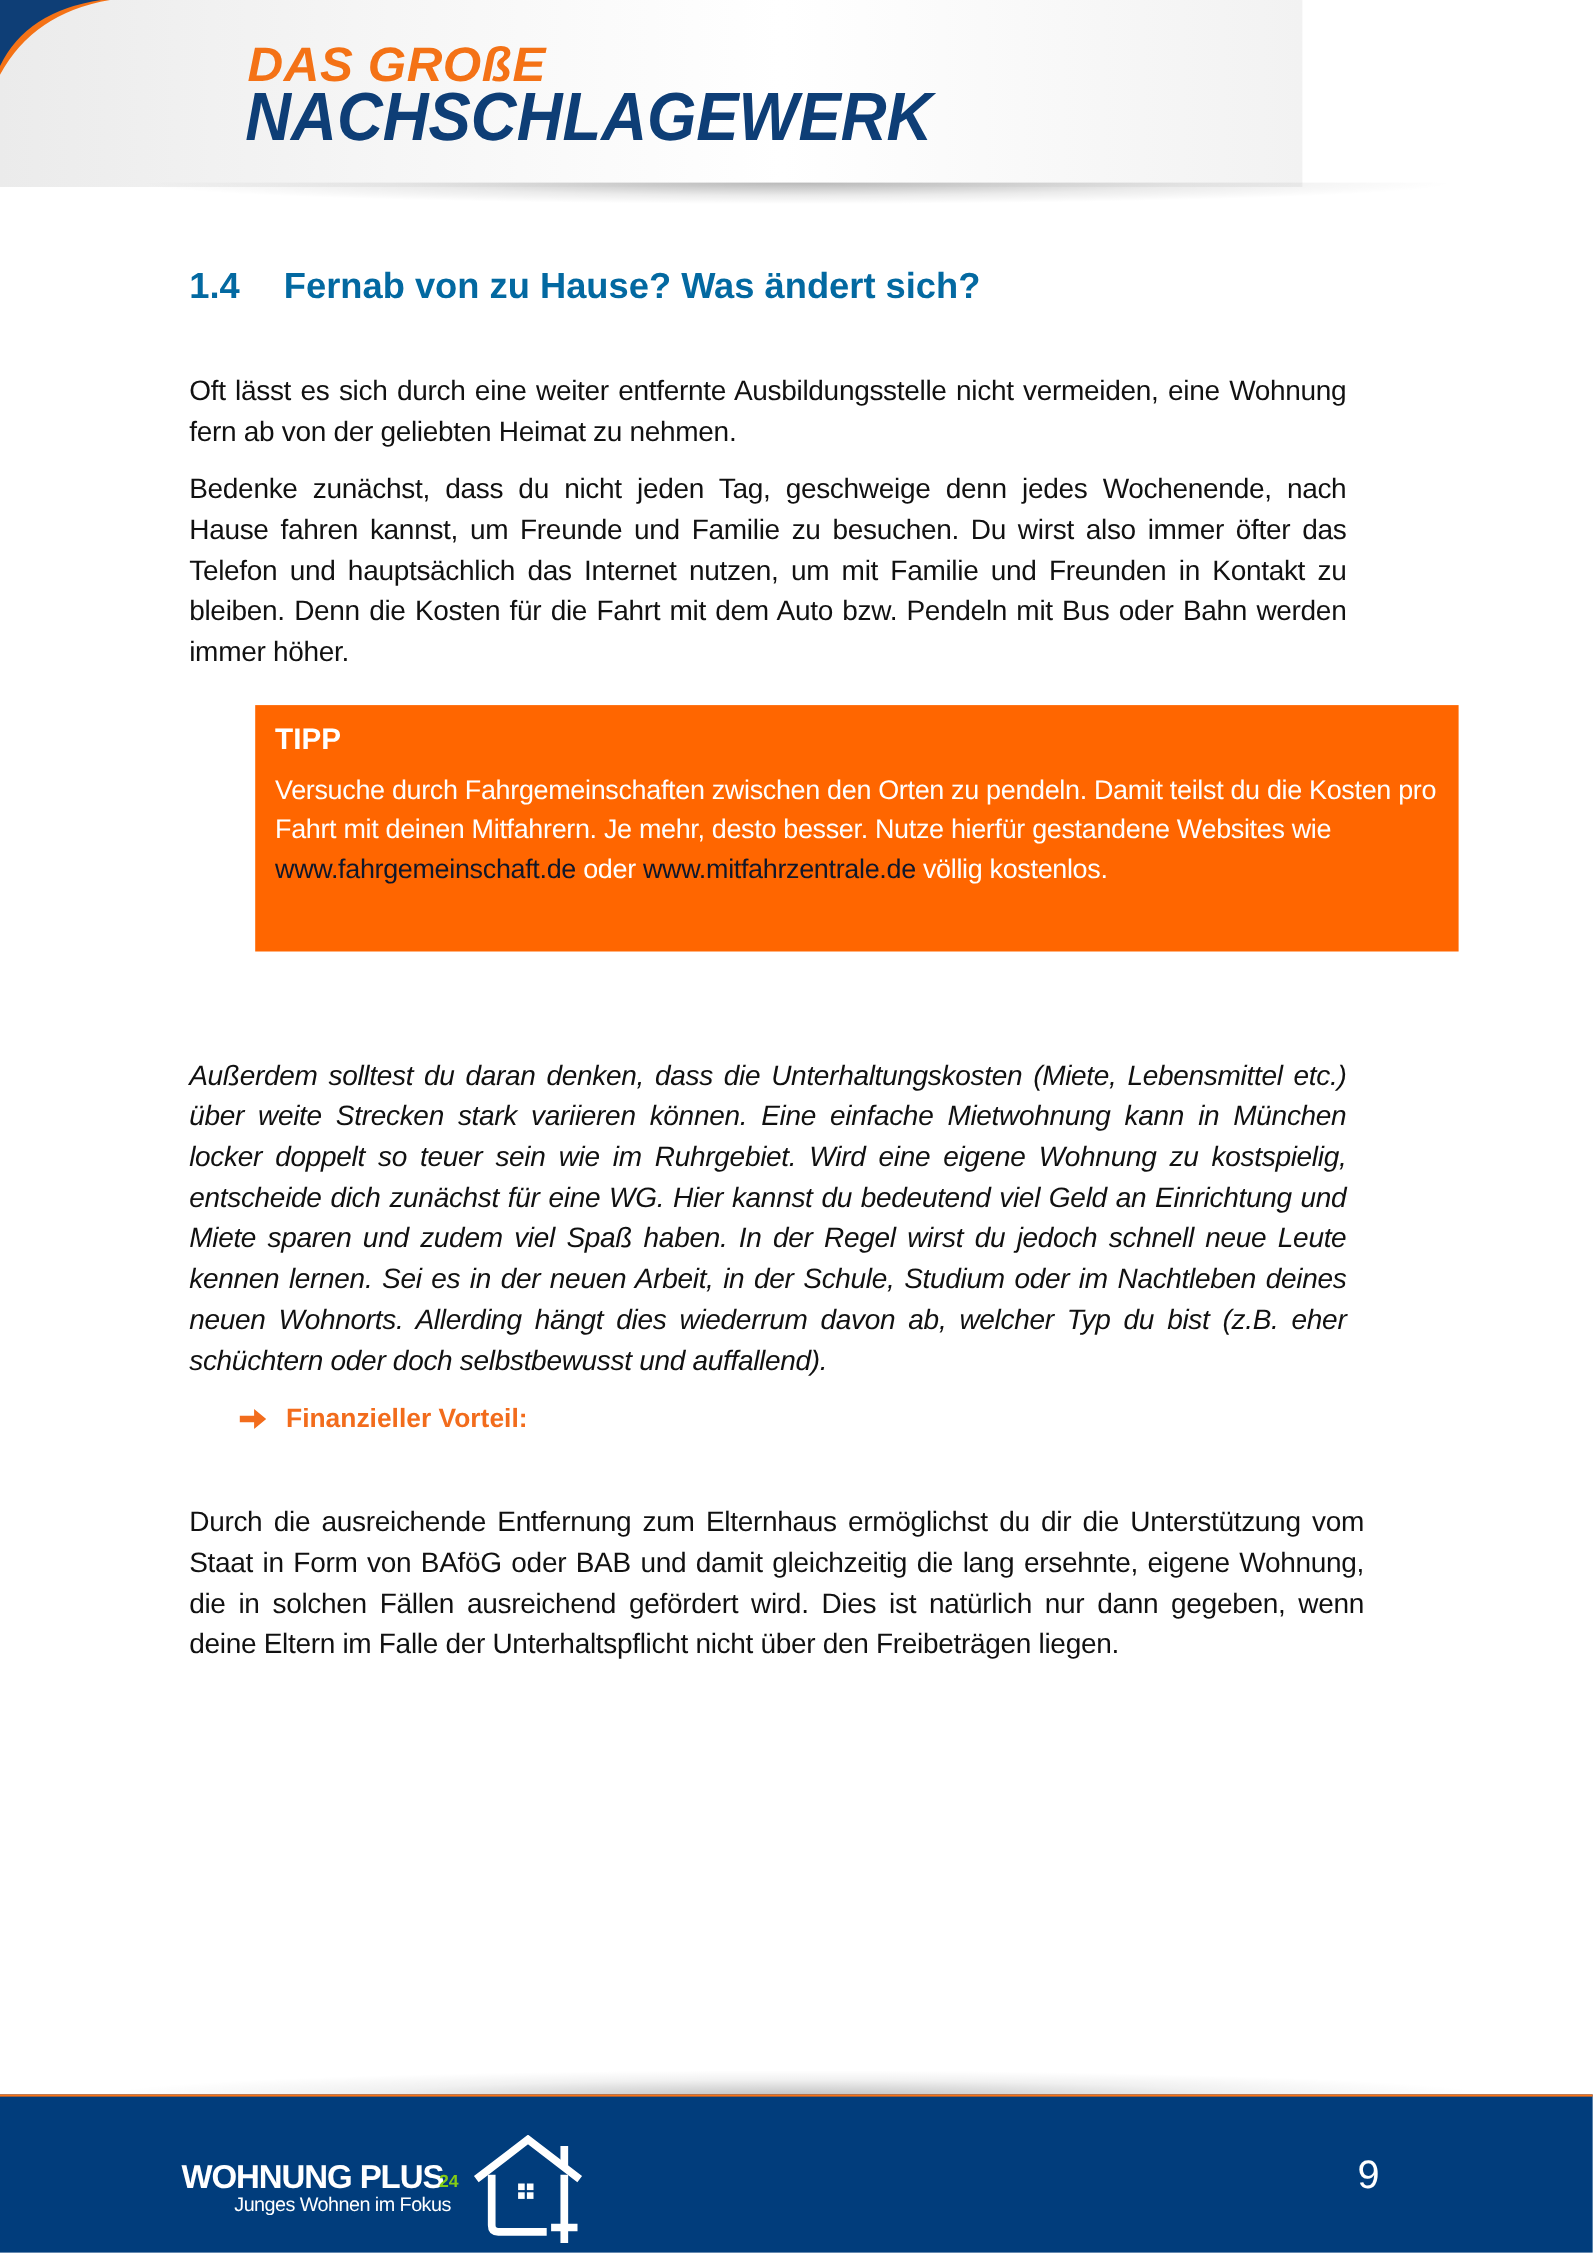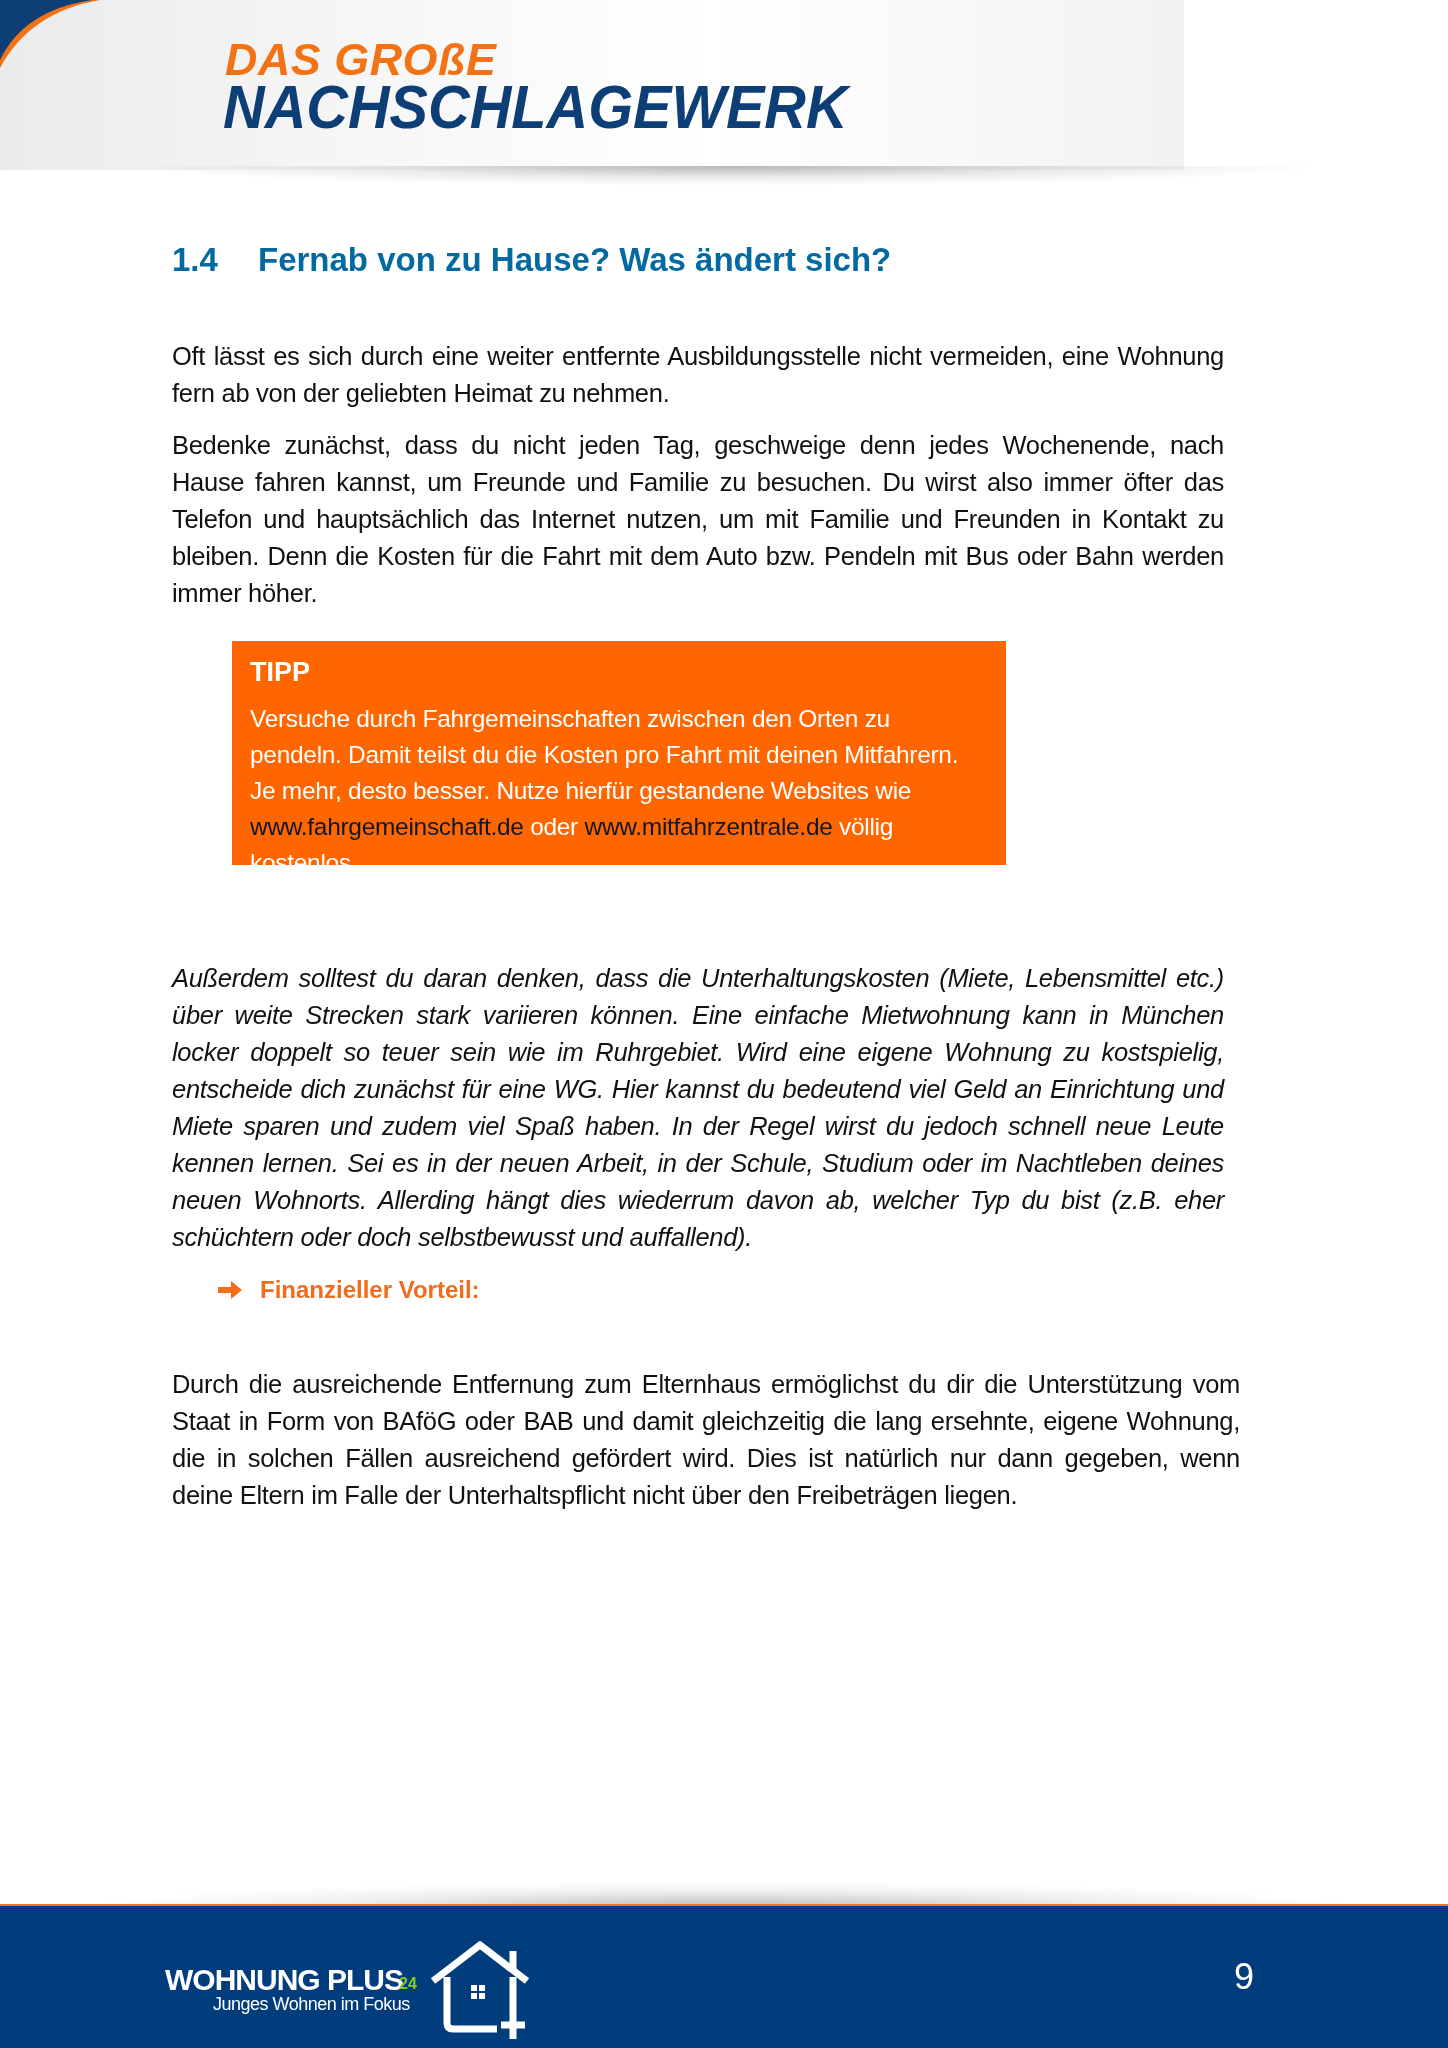--- a/index.html
+++ b/index.html
@@ -42,21 +42,21 @@
       line-height: 37px; color: #111; text-align: justify;
       text-align-last: left; letter-spacing: -0.3px;
     }
     .p1 { top: 338px; }
     .p2 { top: 427px; }
     .p3 { top: 960px; font-style: italic; }
     .p4 { top: 1366px; width: 1068px; }
 
     
     .tip {
-      position: absolute; left: 232px; top: 641px; width: 774px; height: 224px;
+      position: absolute; left: 232px; top: 641px; width: 1094px; height: 224px;
       background: #ff6600; padding: 12px 18px 0 18px; color: #ffffff;
     }
     .tip-title {
       font-family: "Liberation Sans", sans-serif; font-weight: bold;
       font-size: 27px; line-height: 38px; margin-bottom: 10px;
     }
     .tip-text {
       font-family: "Liberation Sans", sans-serif; font-size: 24.5px;
       line-height: 36px; letter-spacing: -0.3px;
     }

